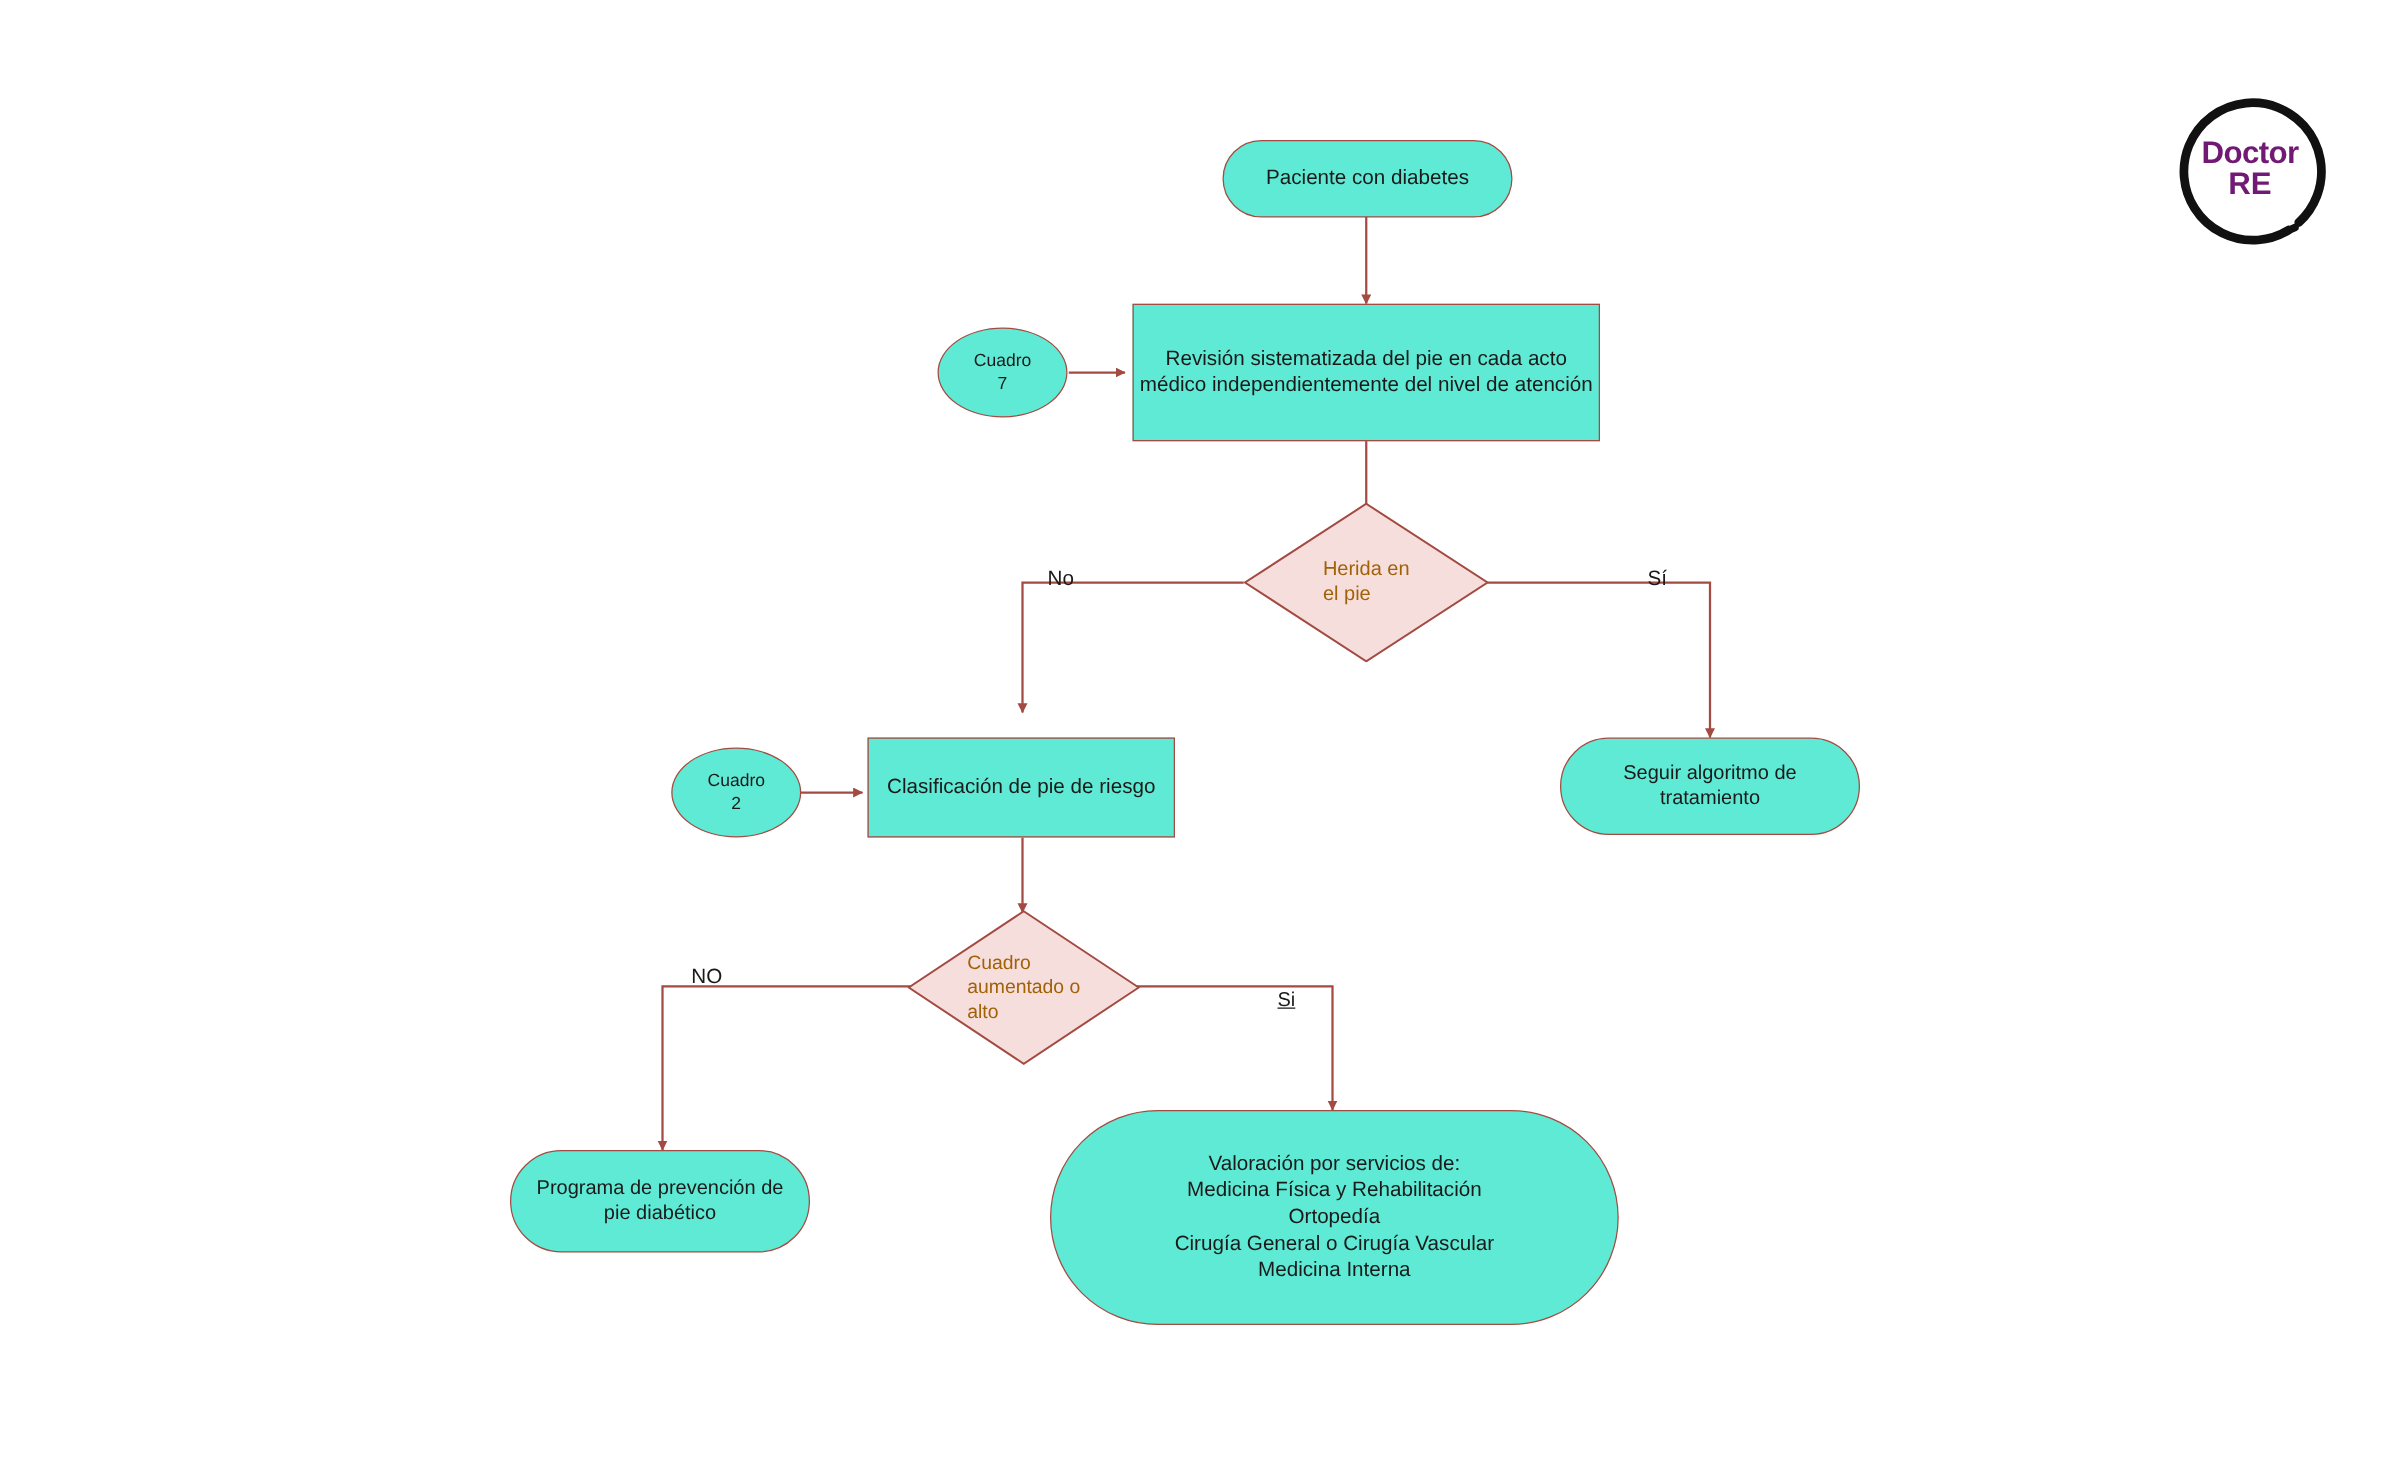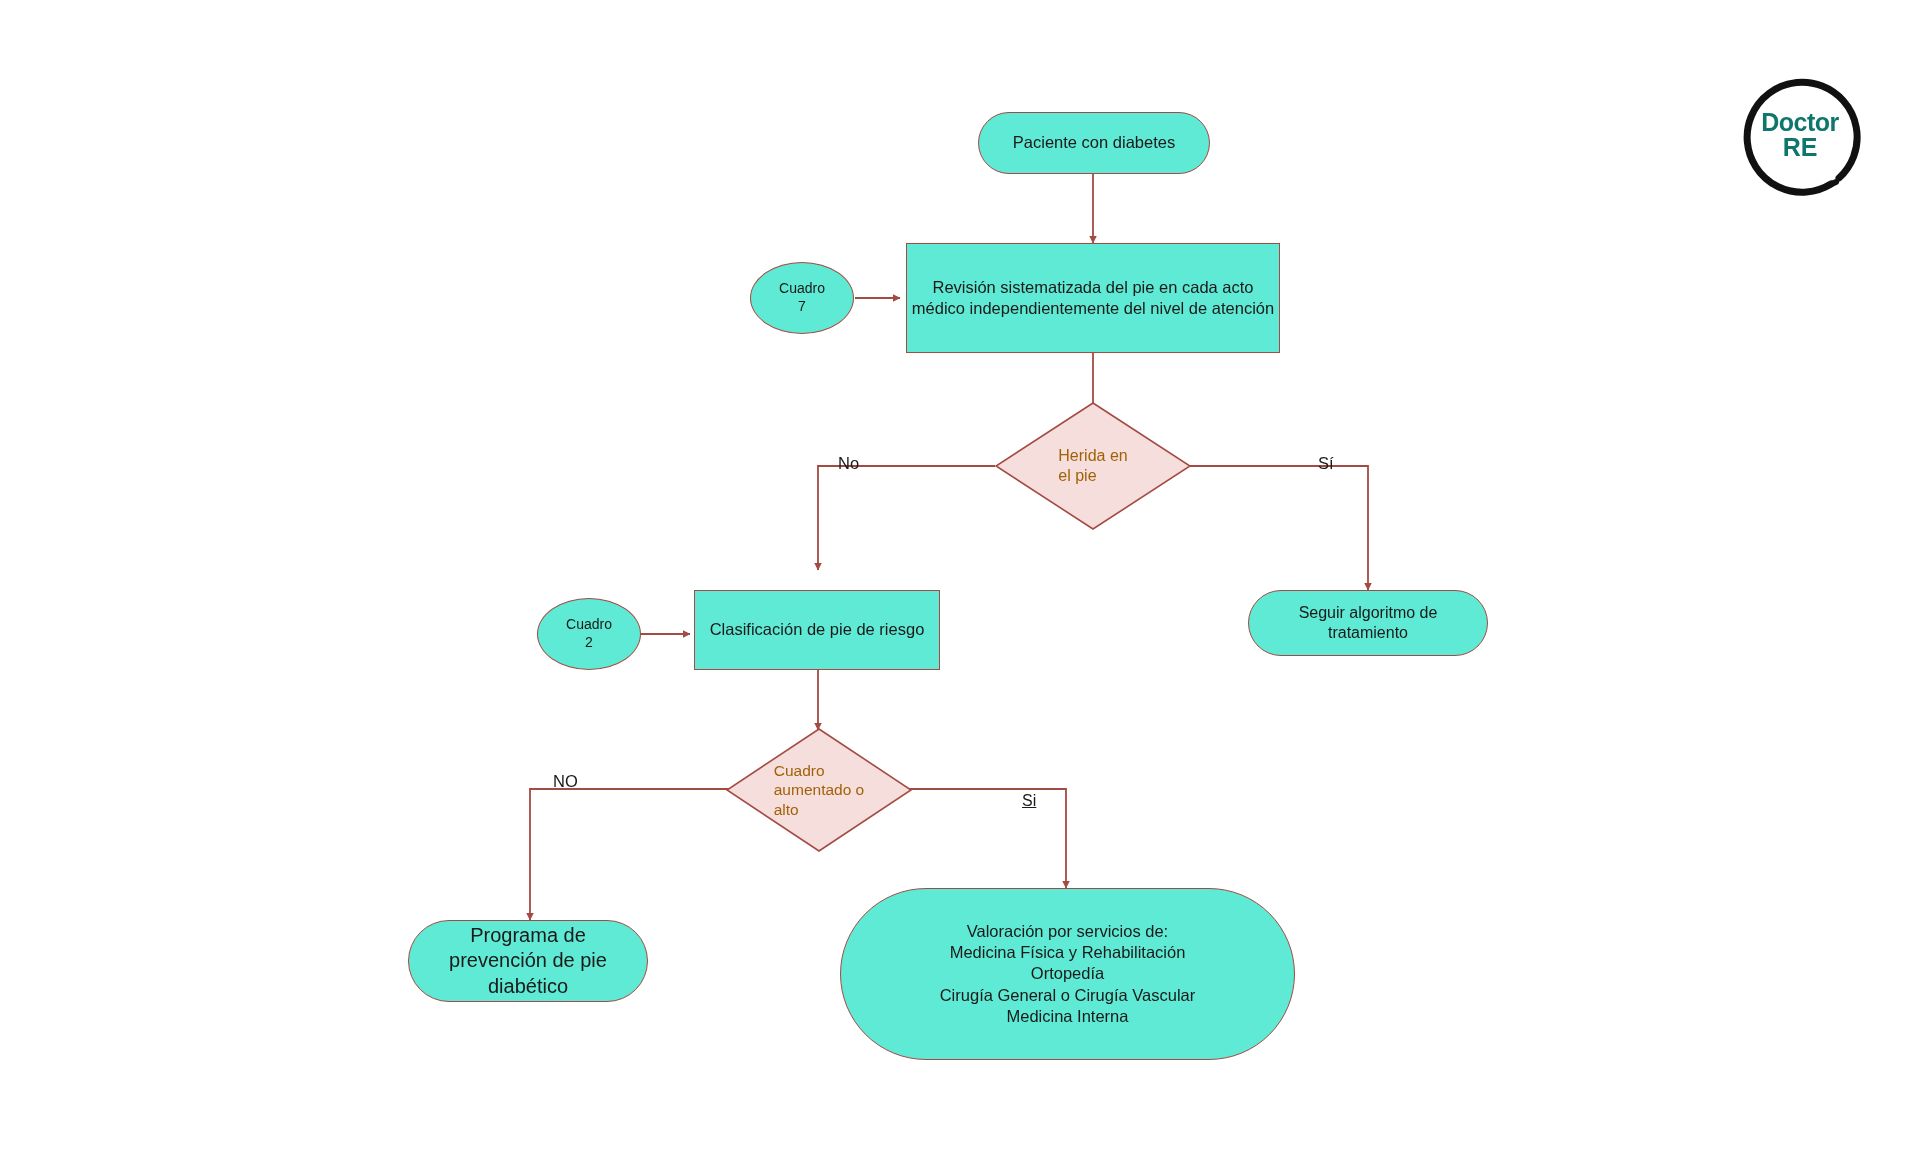--- a/index.html
+++ b/index.html
@@ -79,21 +79,21 @@
   #logo .logo-text {
     position: absolute;
     left: 0; top: 0;
     width: 130px;
     height: 130px;
     display: flex;
     flex-direction: column;
     align-items: center;
     justify-content: center;
     font-weight: bold;
-    color: #0f766e;
+    color: #701a75;
     line-height: 1.0;
   }
   #logo .logo-l1 { font-size: 25px; letter-spacing: -0.5px; }
   #logo .logo-l2 { font-size: 25px; letter-spacing: 0px; }
 </style>
 </head>
 <body>
 
 <div id="canvas">
 
@@ -138,32 +138,32 @@
     </svg>
     <div class="diamond-label" style="font-size:16px;">Herida en
 el pie</div>
   </div>
 
   <div class="node circle" style="left:537px; top:598px; width:104px; height:72px; font-size:14px;">Cuadro
 2</div>
 
   <div class="node rect" style="left:694px; top:590px; width:246px; height:80px; font-size:16.5px; padding:4px 12px;">Clasificación de pie de riesgo</div>
 
-  <div class="node stadium" style="left:1248px; top:590px; width:240px; height:66px; font-size:16px; padding:0 16px;">Seguir algoritmo de tratamiento</div>
+  <div class="node stadium" style="left:1248px; top:590px; width:240px; height:78px; font-size:16px; padding:0 16px;">Seguir algoritmo de tratamiento</div>
 
   <div class="diamond-wrap" style="left:726px; top:728px; width:186px; height:124px;">
     <svg class="diamond-shape" viewBox="0 0 186 124" preserveAspectRatio="none">
       <polygon points="93,1 185,62 93,123 1,62" fill="#f6dedd" stroke="#a34b42" stroke-width="1.6"></polygon>
     </svg>
     <div class="diamond-label" style="font-size:15.5px;">Cuadro
 aumentado o
 alto</div>
   </div>
 
-  <div class="node stadium" style="left:408px; top:920px; width:240px; height:82px; font-size:20px; padding:0 18px;">Programa de prevención de pie diabético</div>
+  <div class="node stadium" style="left:408px; top:920px; width:240px; height:82px; font-size:16px; padding:0 18px;">Programa de prevención de pie diabético</div>
 
   <div class="node stadium" style="left:840px; top:888px; width:455px; height:172px; font-size:16.5px; padding:0 24px; border-radius:86px;">Valoración por servicios de:
 Medicina Física y Rehabilitación
 Ortopedía
 Cirugía General o Cirugía Vascular
 Medicina Interna</div>
 
   <div class="edge-label" style="left:838px; top:454px; font-size:16.5px;">No</div>
   <div class="edge-label" style="left:1318px; top:454px; font-size:16.5px;">Sí</div>
   <div class="edge-label" style="left:553px; top:772px; font-size:16.5px;">NO</div>

